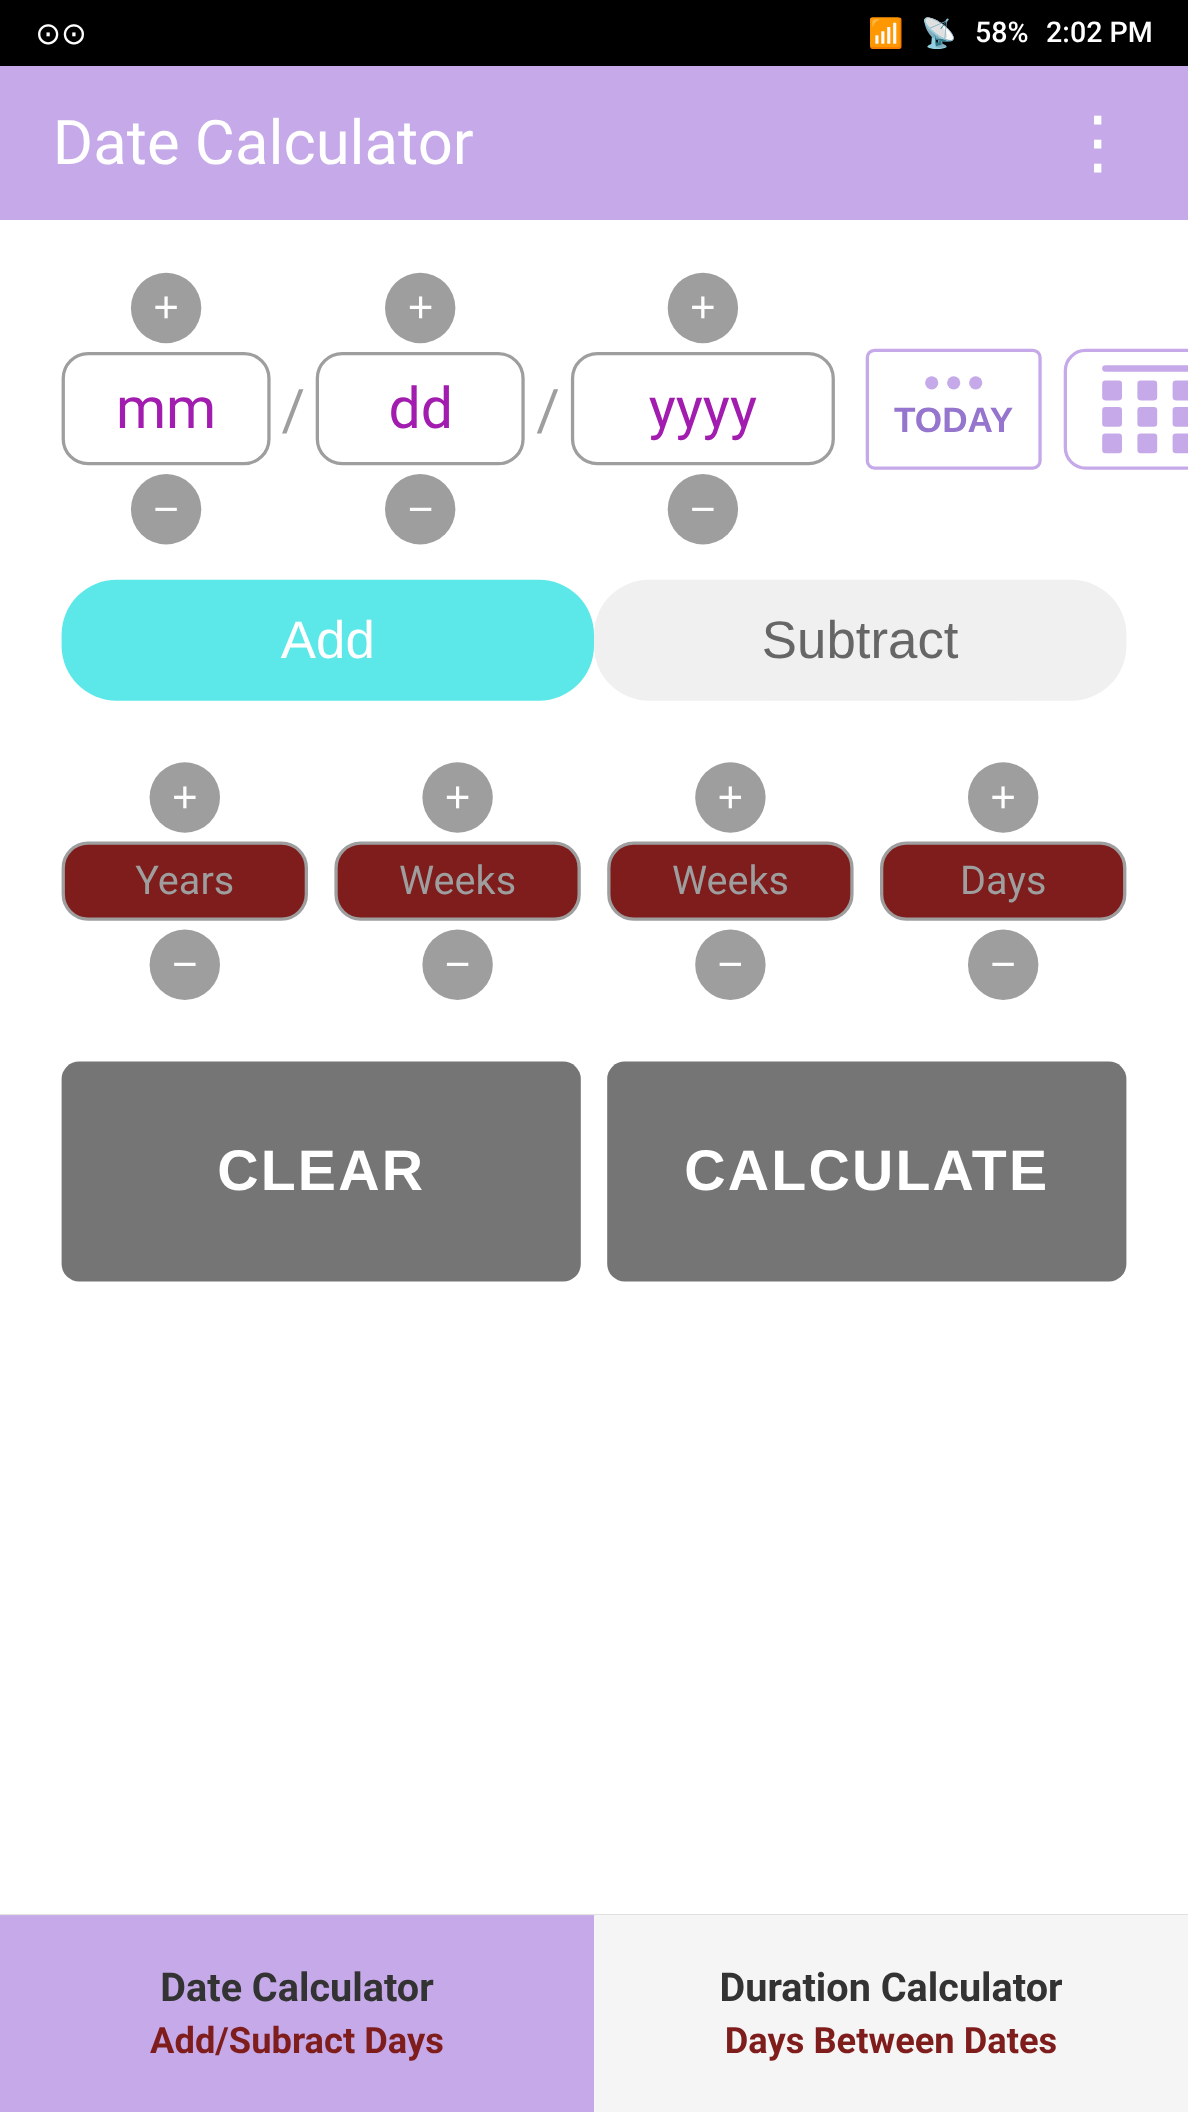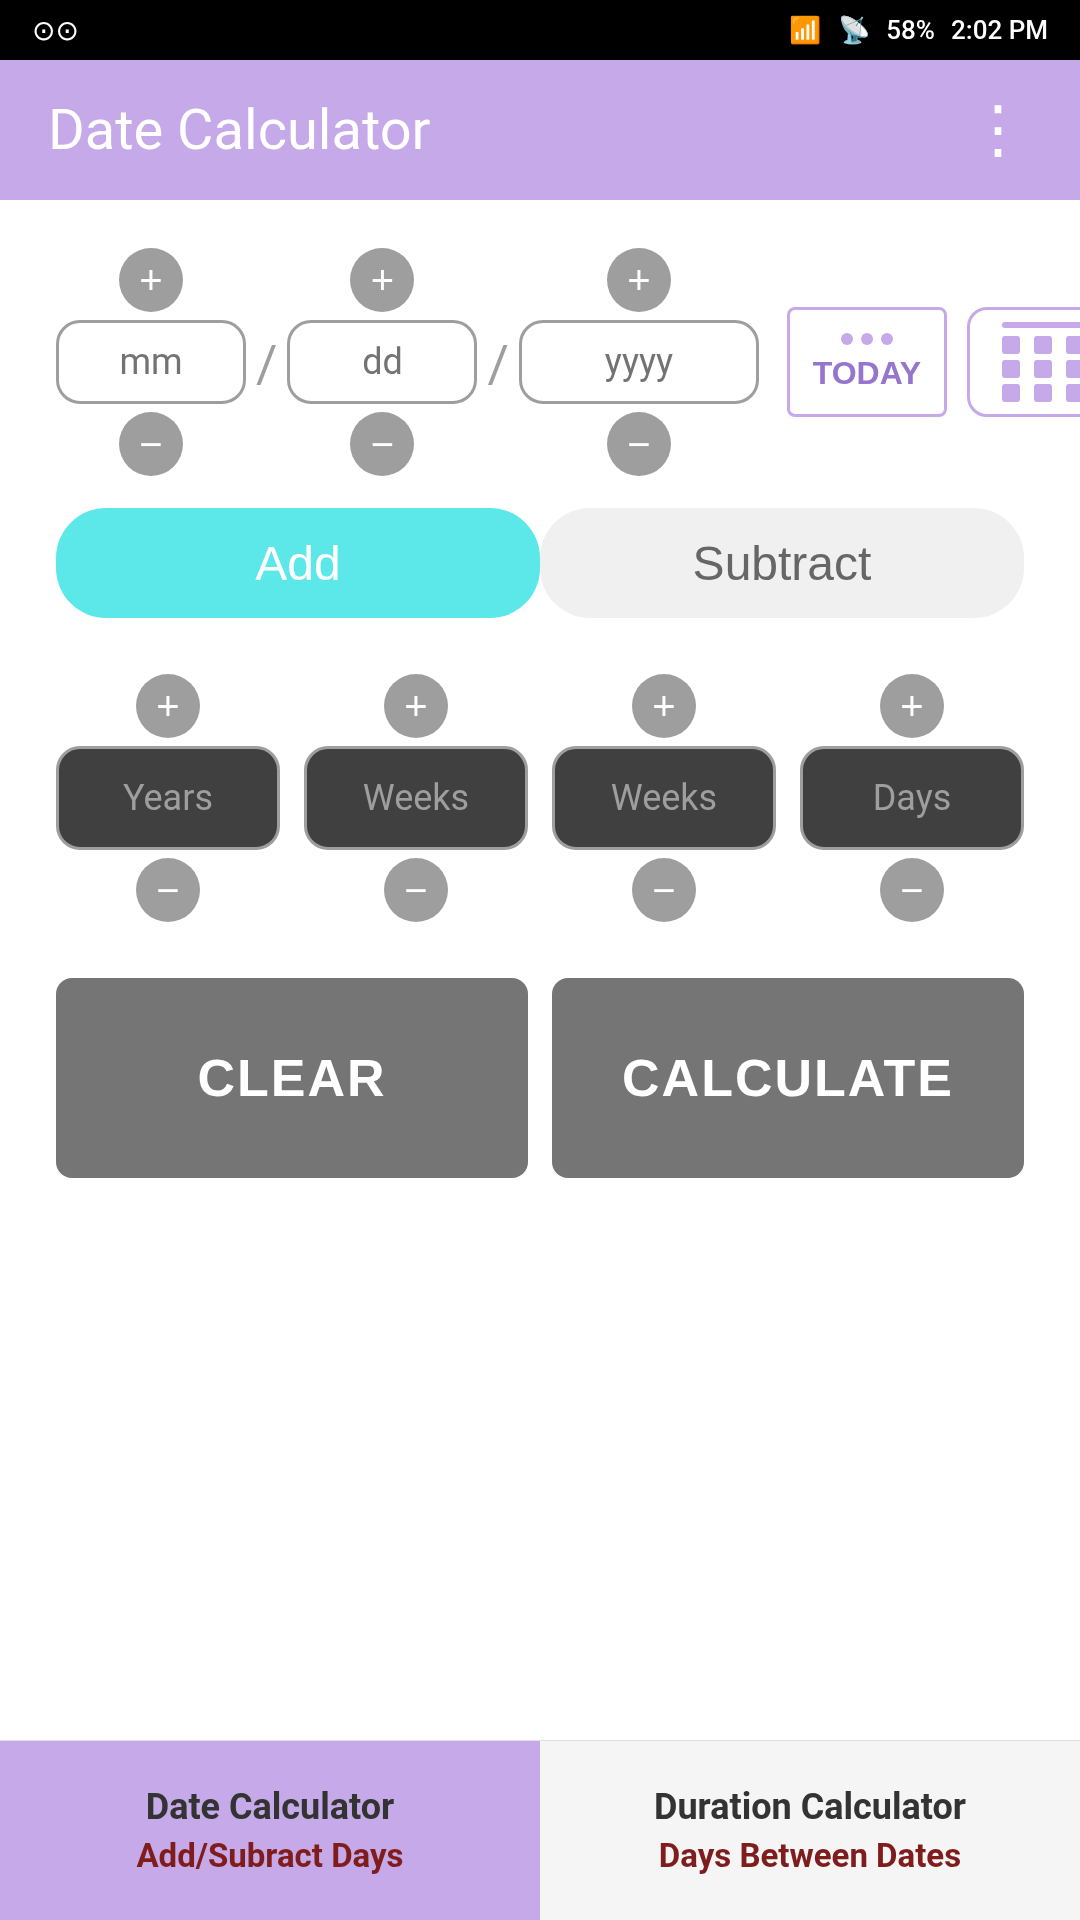--- a/index.html
+++ b/index.html
@@ -97,22 +97,22 @@
       justify-content: center;
       cursor: pointer;
       font-weight: 300;
       line-height: 1;
     }
 
     .date-input-box {
       border: 3px solid #9e9e9e;
       border-radius: 24px;
       background: #fff;
-      color: #737373;
-      font-size: 36px;
+      color: #a21caf;
+      font-size: 52px;
       text-align: right;
       padding: 18px 0;
       cursor: pointer;
       display: flex;
       align-items: center;
       justify-content: center;
     }
 
     .date-input-box.mm { width: 190px; }
     .date-input-box.dd { width: 190px; }
@@ -234,25 +234,25 @@
       display: flex;
       flex-direction: column;
       align-items: center;
       gap: 8px;
       flex: 1;
     }
 
     .duration-input-box {
       border: 3px solid #9e9e9e;
       border-radius: 24px;
-      background: #404040;
+      background: #7f1d1d;
       color: #9e9e9e;
       font-size: 36px;
       text-align: center;
-      padding: 28px 0;
+      padding: 12px 0;
       width: 100%;
       display: flex;
       align-items: center;
       justify-content: center;
     }
 
     
     .action-buttons {
       display: flex;
       gap: 24px;

